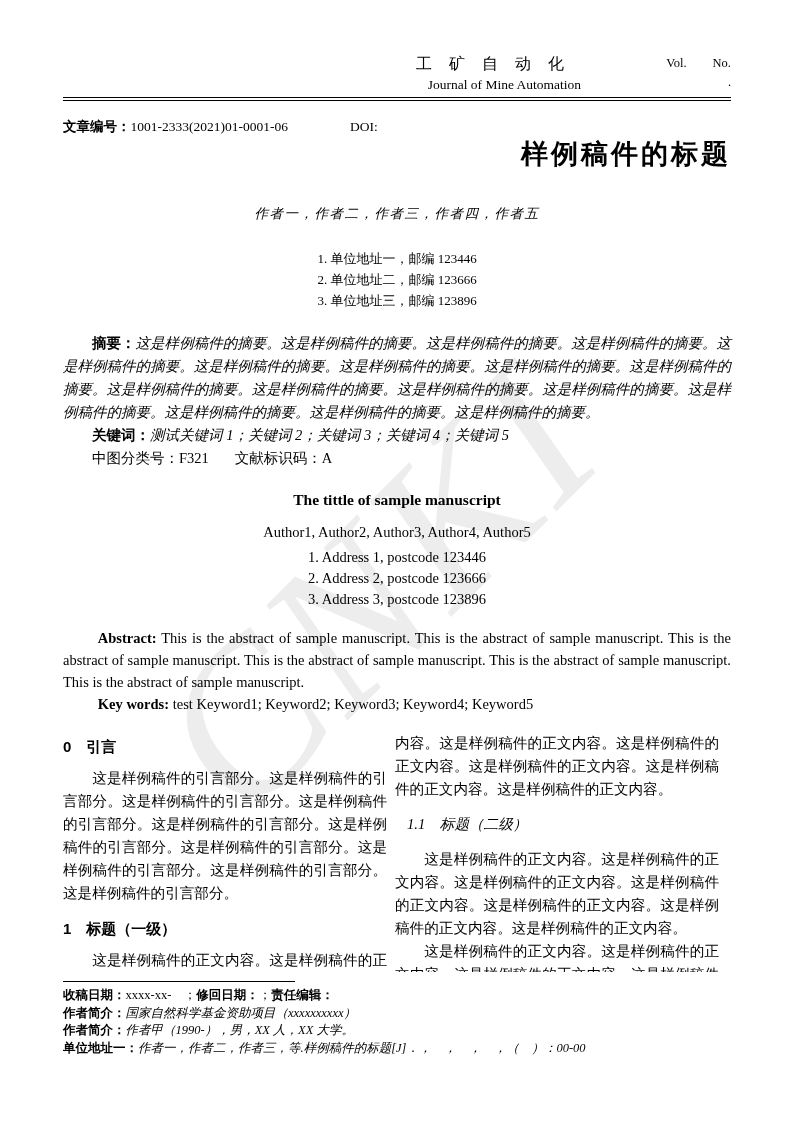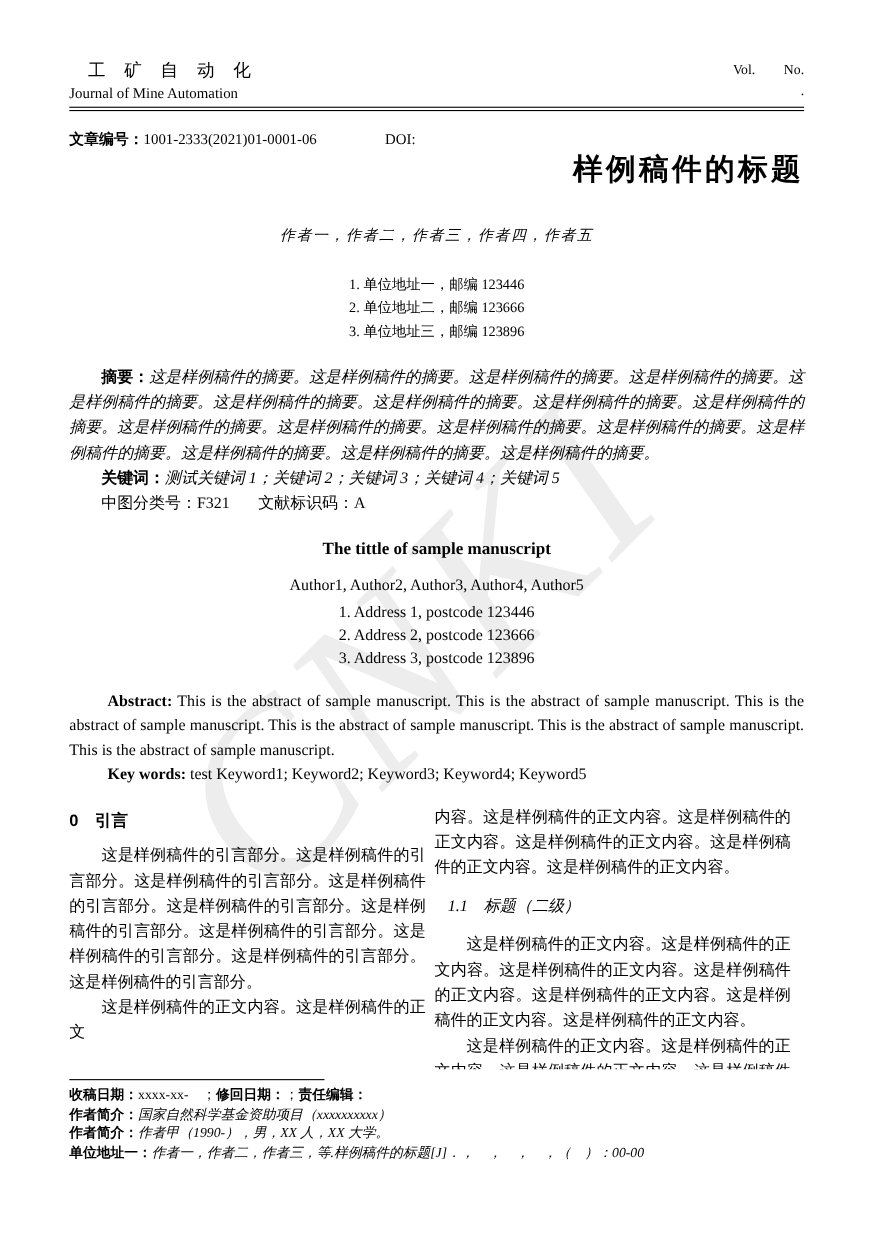--- a/index.html
+++ b/index.html
@@ -14,21 +14,21 @@
     font-size:212px; letter-spacing:6px; color:#ededed;
     transform:rotate(-45deg); transform-origin:center;
     z-index:0; white-space:nowrap; user-select:none;
   }
   .content { position:relative; z-index:1; padding:54px 63px 0 63px; }
 
   
   .jhdr { display:flex; justify-content:space-between; align-items:flex-start; }
   .jhdr-left { width:150px; font-size:12.5px; line-height:19px; }
   .jhdr-left .l2 { padding-left:5px; }
-  .jhdr-center { flex:1; text-align:left; }
+  .jhdr-center { flex:1; text-align:right; }
   .jc1 { font-size:16px; letter-spacing:17px; padding-left:17px; }
   .jc2 { font-size:13.5px; margin-top:2px; }
   .jhdr-right { width:150px; font-size:12.5px; line-height:19px; text-align:right; }
   .jhdr-right .no { display:inline-block; margin-left:26px; }
   .rule2 { height:2px; border-top:1px solid #000; border-bottom:1px solid #000; margin-top:4px; }
 
   
   .meta { margin-top:17px; font-size:13.5px; }
   .label-hei { font-family:"Liberation Sans","DejaVu Sans",sans-serif; font-weight:bold; }
   .meta .doi { margin-left:62px; }
@@ -124,20 +124,21 @@
     <span style="font-weight:bold">Abstract:</span><span> This is the abstract of sample manuscript. This is the abstract of sample manuscript. This is the abstract of sample manuscript. This is the abstract of sample manuscript. This is the abstract of sample manuscript. This is the abstract of sample manuscript.</span>
   </div>
   <div class="en-kw">
     <span style="font-weight:bold">Key words:</span><span> test Keyword1; Keyword2; Keyword3; Keyword4; Keyword5</span>
   </div>
 
   <div class="columns">
     <div class="col">
       <div class="h-sec">0　引言</div>
       <p>这是样例稿件的引言部分。这是样例稿件的引言部分。这是样例稿件的引言部分。这是样例稿件的引言部分。这是样例稿件的引言部分。这是样例稿件的引言部分。这是样例稿件的引言部分。这是样例稿件的引言部分。这是样例稿件的引言部分。这是样例稿件的引言部分。</p>
+      <div class="h-sec second">1　标题（一级）</div>
       <p>这是样例稿件的正文内容。这是样例稿件的正文</p>
     </div>
     <div class="col">
       <p class="cont">内容。这是样例稿件的正文内容。这是样例稿件的正文内容。这是样例稿件的正文内容。这是样例稿件的正文内容。这是样例稿件的正文内容。</p>
       <div class="h-sub2">1.1　标题（二级）</div>
       <p>这是样例稿件的正文内容。这是样例稿件的正文内容。这是样例稿件的正文内容。这是样例稿件的正文内容。这是样例稿件的正文内容。这是样例稿件的正文内容。这是样例稿件的正文内容。</p>
       <p>这是样例稿件的正文内容。这是样例稿件的正文内容。这是样例稿件的正文内容。这是样例稿件的正</p>
     </div>
   </div>
 

